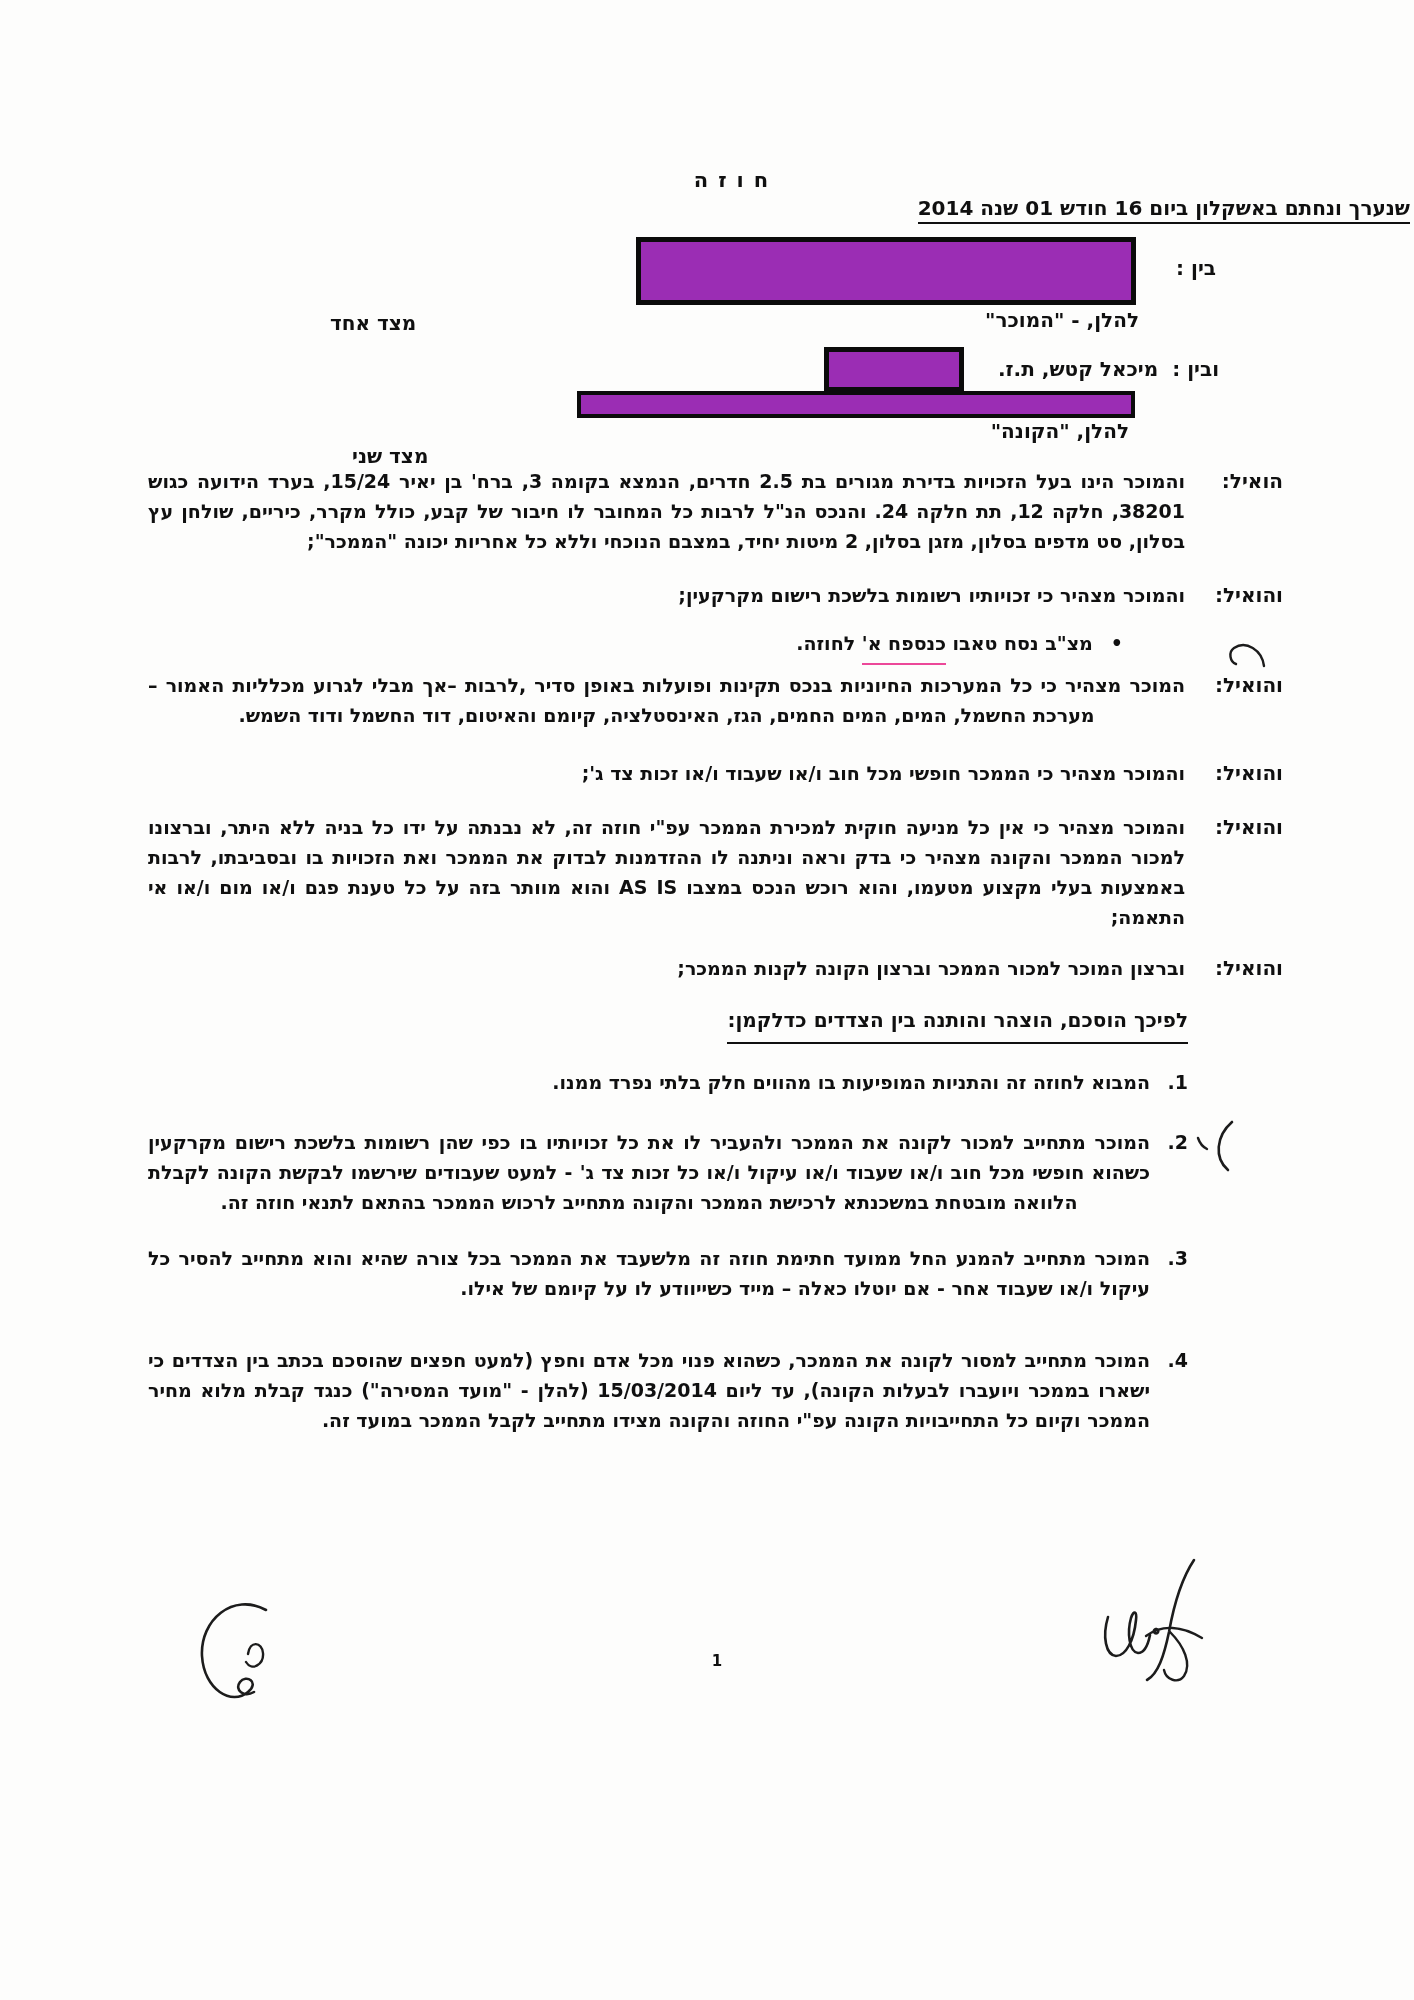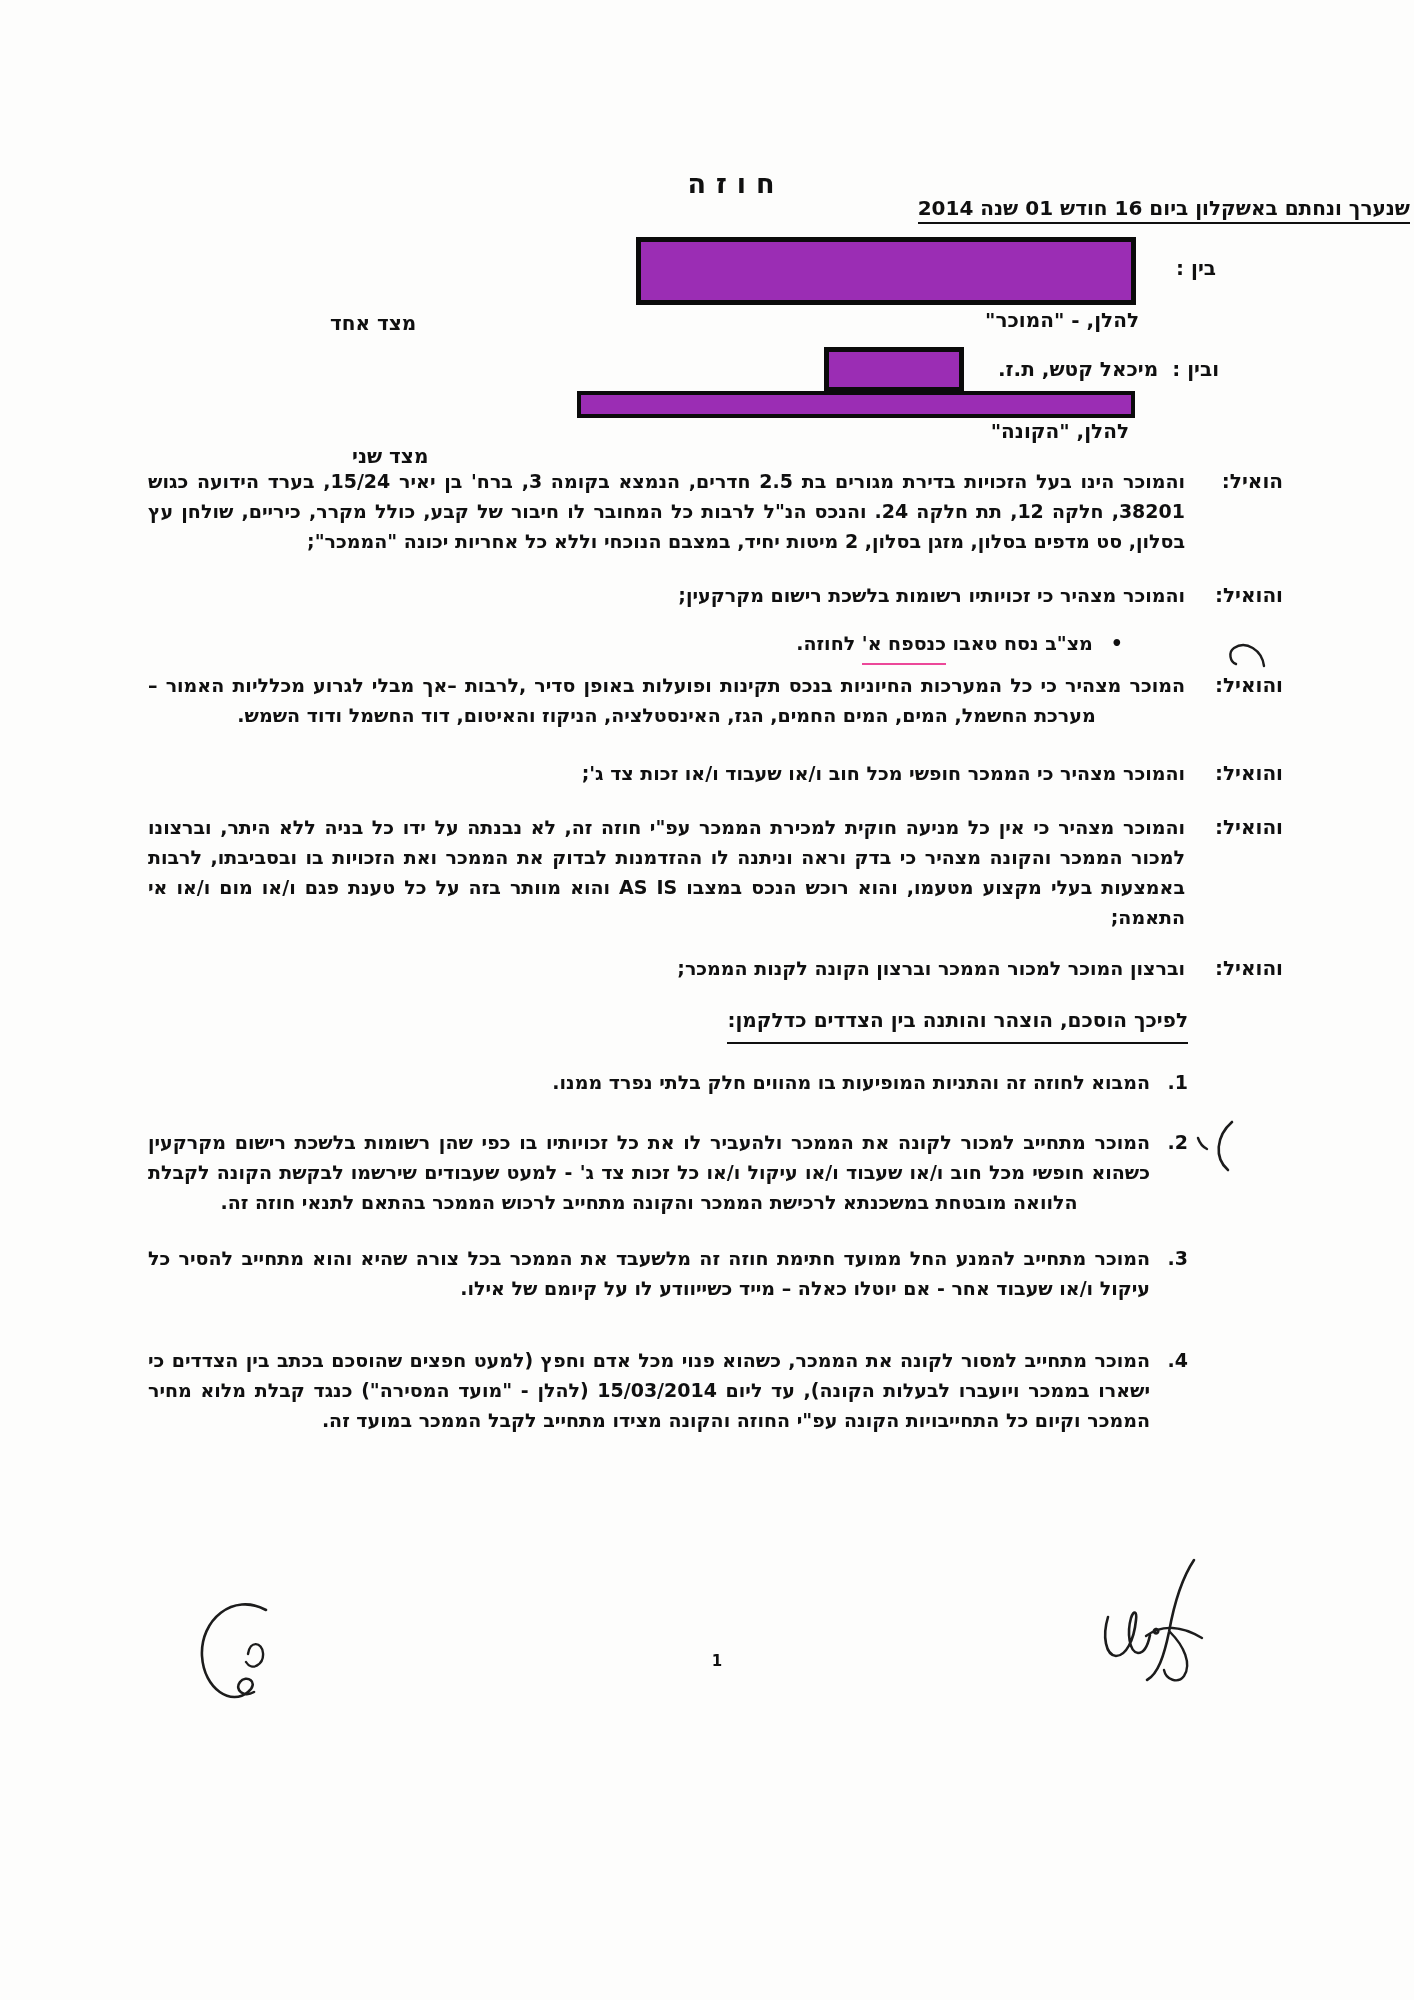--- a/index.html
+++ b/index.html
@@ -11,21 +11,21 @@
     font-family:"DejaVu Sans","Liberation Sans",sans-serif;
     font-weight:700;
     color:#101010;
     direction:rtl;
     overflow:hidden;
   }
   .abs{position:absolute;}
   .doc-title{
     top:168px;left:58px;right:0;
     text-align:center;
-    font-size:27px;letter-spacing:10px;
+    font-size:21px;letter-spacing:10px;
   }
   .doc-subtitle{
     top:196px;left:58px;right:4px;
     font-size:20px;
   }
   .doc-subtitle span{border-bottom:2.5px solid #101010;padding-bottom:2px;}
   .party-label{font-size:20px;}
   .between-label{top:256px;right:198px;}
   .seller-following{top:308px;right:275px;}
   .side-one{top:311px;left:330px;text-align:center;}
@@ -110,21 +110,21 @@
       <div class="clause-body single">
         <div>והמוכר מצהיר כי זכויותיו רשומות בלשכת רישום מקרקעין;</div>
         <div class="bullet-line">
           <span class="bullet-dot">•</span><span>מצ"ב נסח טאבו </span><span class="u">כנספח א'</span><span> לחוזה.</span>
         </div>
       </div>
     </div>
 
     <div class="clause c3">
       <span class="clause-label">והואיל:</span>
-      <div class="clause-body center-last">המוכר מצהיר כי כל המערכות החיוניות בנכס תקינות ופועלות באופן סדיר ,לרבות –אך מבלי לגרוע מכלליות האמור –מערכת החשמל, המים, המים החמים, הגז, האינסטלציה, הניקוז והאיטום, דוד החשמל ודוד השמש.</div>
+      <div class="clause-body center-last">המוכר מצהיר כי כל המערכות החיוניות בנכס תקינות ופועלות באופן סדיר ,לרבות –אך מבלי לגרוע מכלליות האמור –מערכת החשמל, המים, המים החמים, הגז, האינסטלציה, קיומם והאיטום, דוד החשמל ודוד השמש.</div>
     </div>
 
     <div class="clause c4">
       <span class="clause-label">והואיל:</span>
       <div class="clause-body single">והמוכר מצהיר כי הממכר חופשי מכל חוב ו/או שעבוד ו/או זכות צד ג';</div>
     </div>
 
     <div class="clause c5">
       <span class="clause-label">והואיל:</span>
       <div class="clause-body">והמוכר מצהיר כי אין כל מניעה חוקית למכירת הממכר עפ"י חוזה זה, לא נבנתה על ידו כל בניה ללא היתר, וברצונו למכור הממכר והקונה מצהיר כי בדק וראה וניתנה לו ההזדמנות לבדוק את הממכר ואת הזכויות בו ובסביבתו, לרבות באמצעות בעלי מקצוע מטעמו, והוא רוכש הנכס במצבו AS IS והוא מוותר בזה על כל טענת פגם ו/או מום ו/או אי התאמה;</div>

